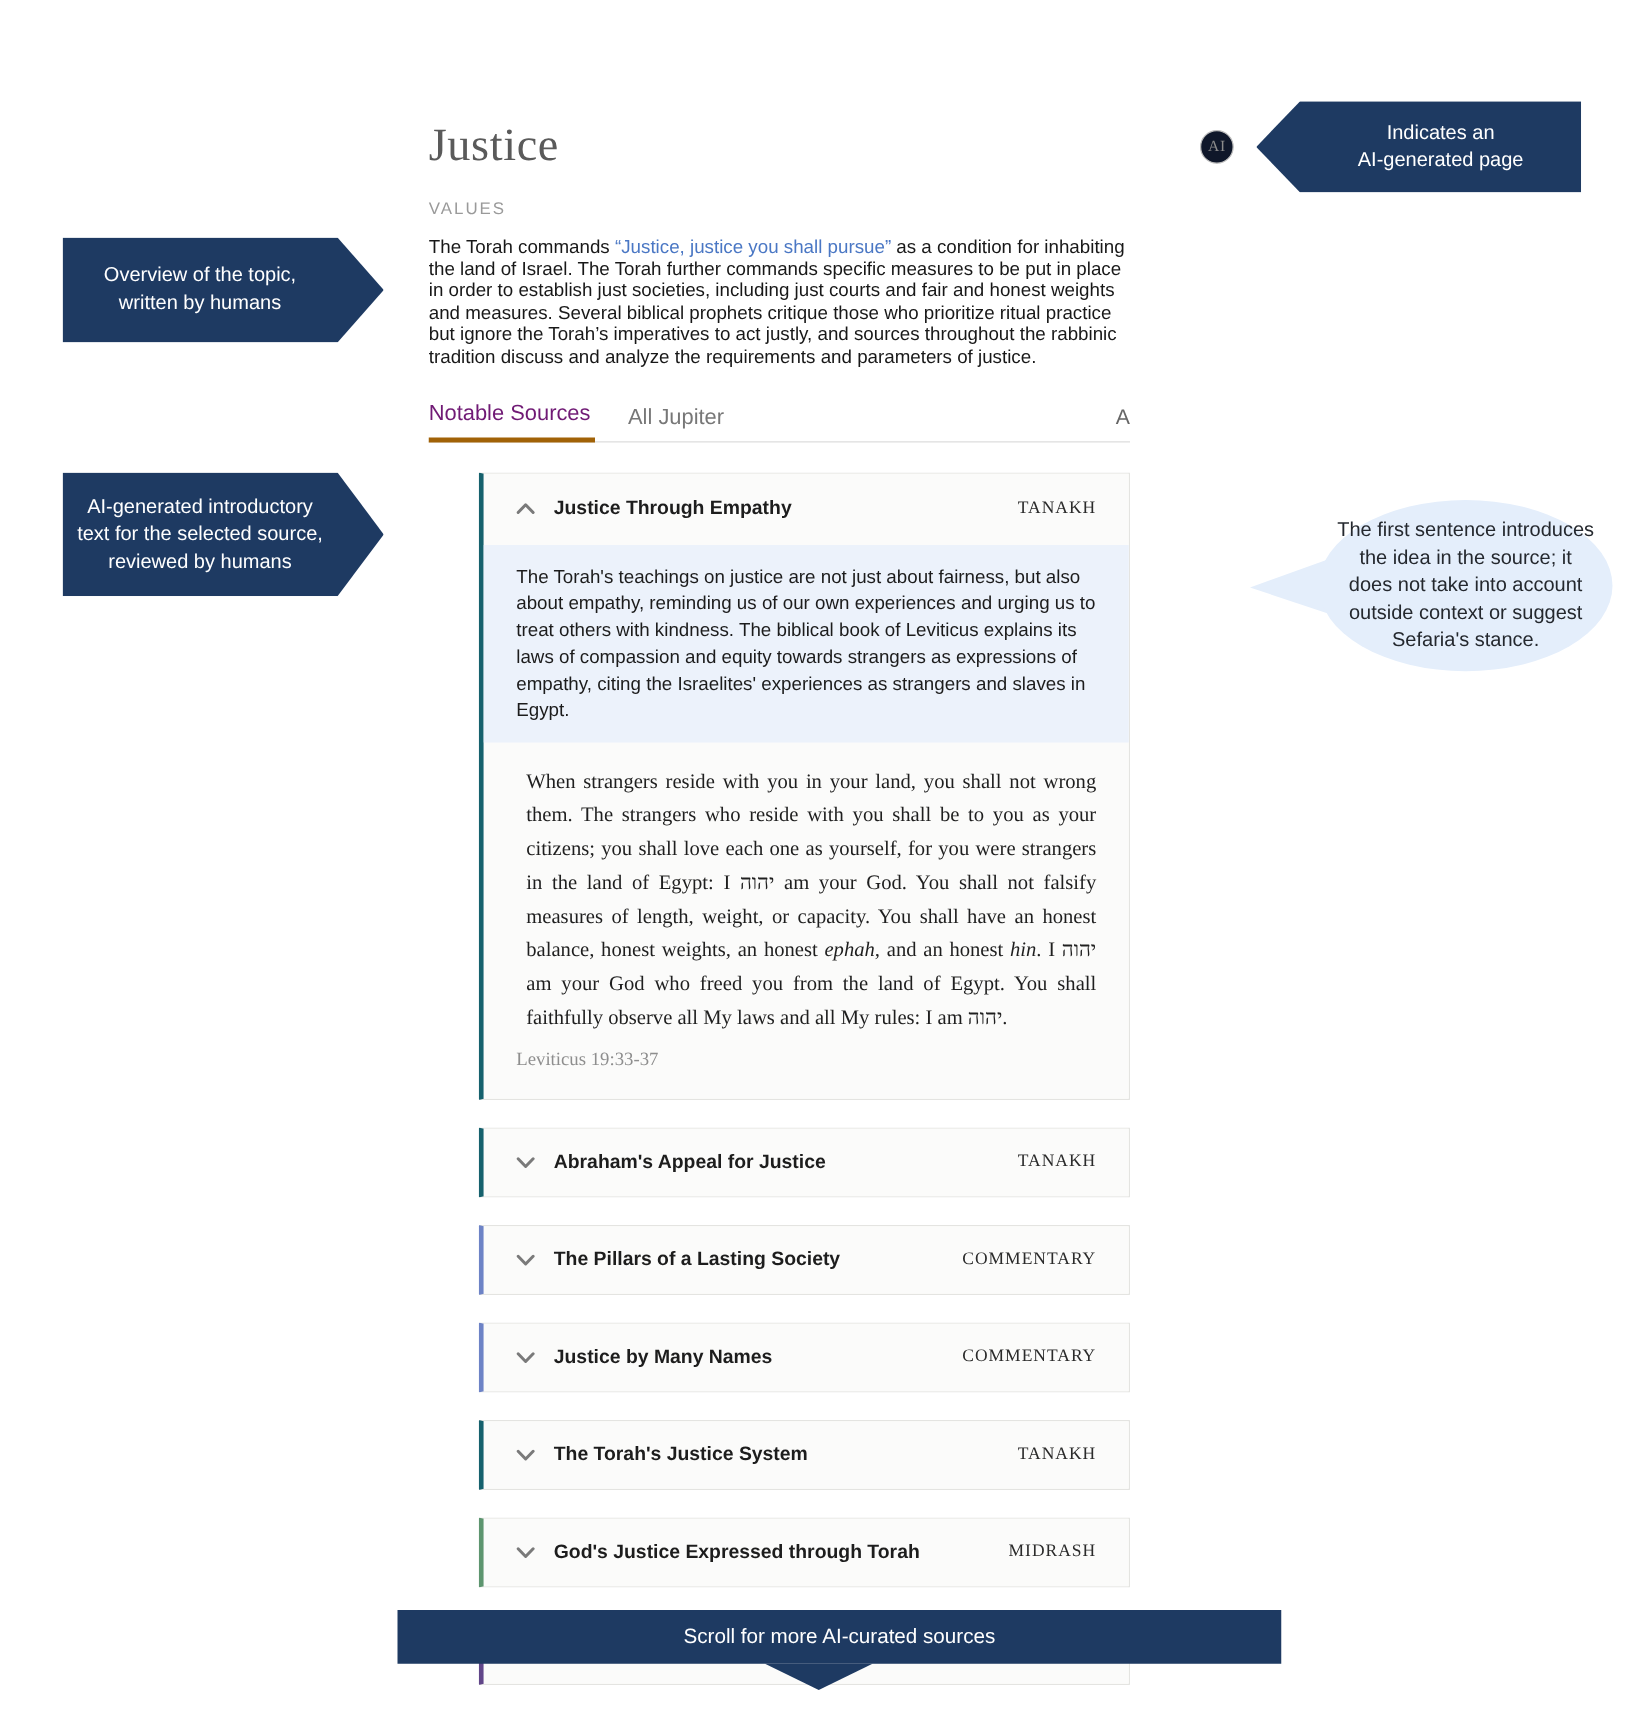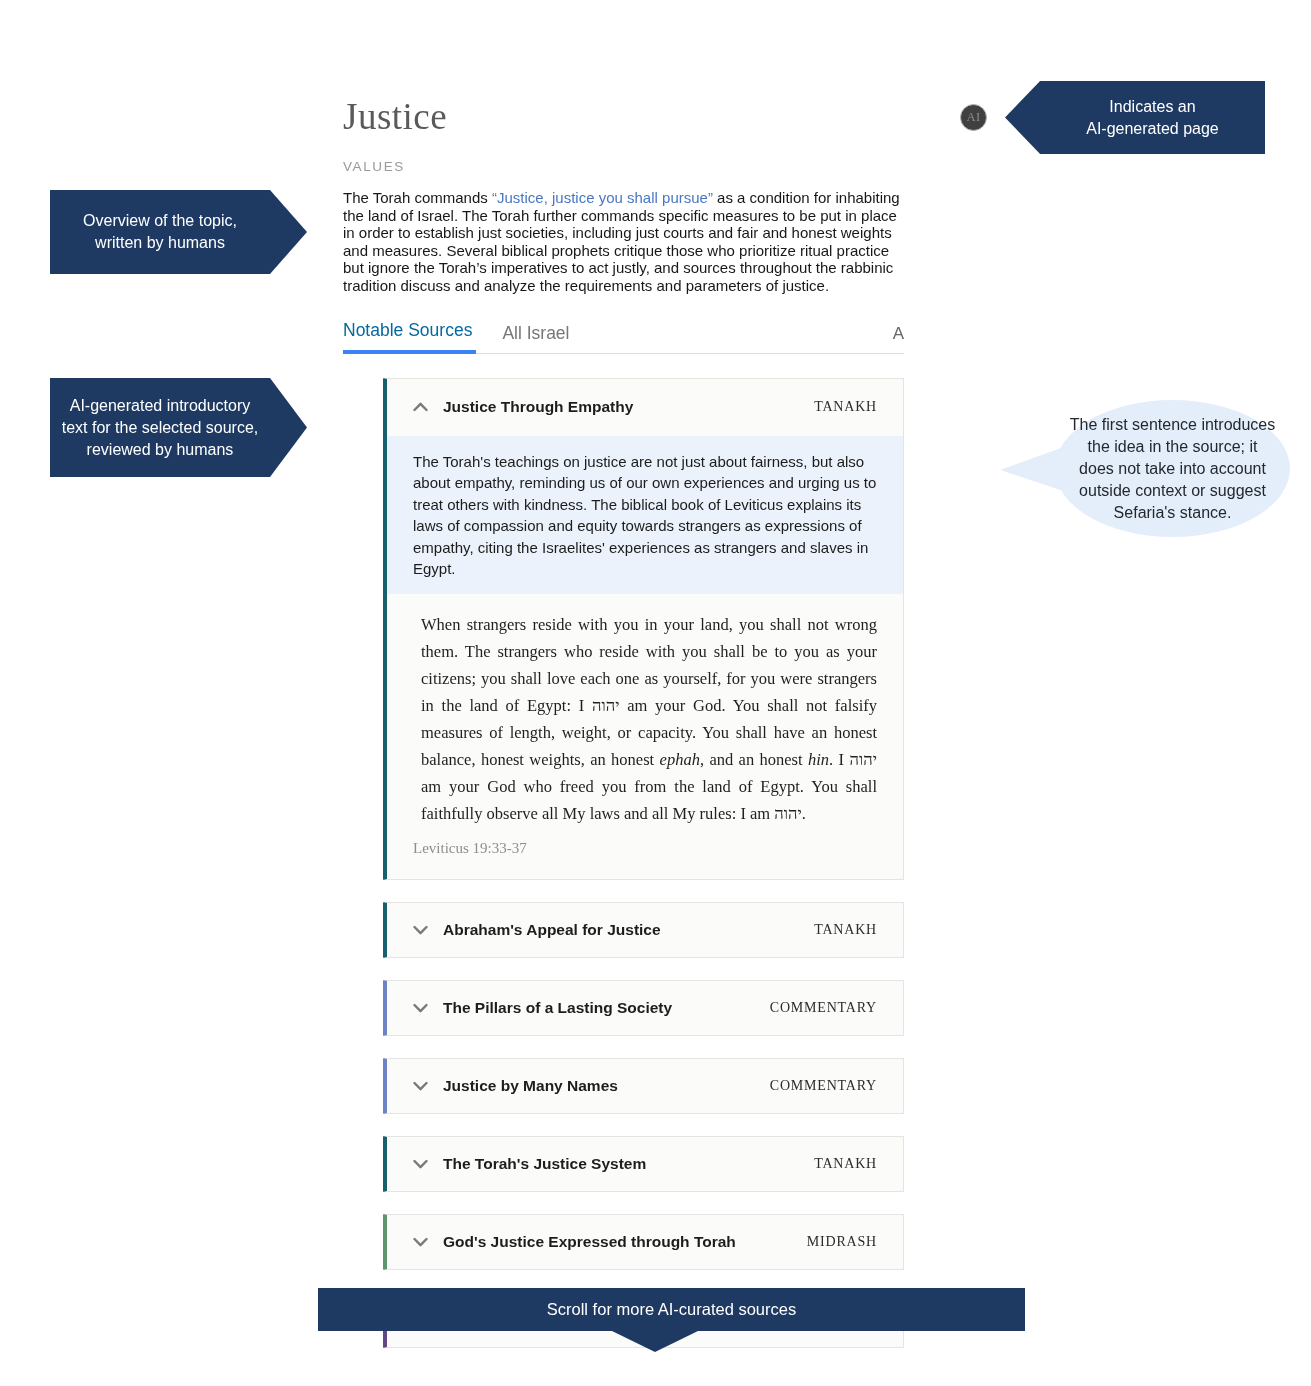--- a/index.html
+++ b/index.html
@@ -28,21 +28,21 @@
   }
   .overview{
     margin-top:15px;font-size:15px;line-height:17.6px;color:#181818;
   }
   .overview .link{color:var(--link);cursor:pointer;}
 
   .tabs-row{
     margin-top:25px;display:flex;align-items:flex-end;border-bottom:1px solid #dddddd;
   }
   .tab{font-size:17.5px;padding-bottom:9px;cursor:pointer;}
-  .tab.active{color:#0369a1;border-bottom:4px solid #3b82f6;margin-bottom:-1px;padding-right:4px;}
+  .tab.active{color:#701a75;border-bottom:4px solid #a16207;margin-bottom:-1px;padding-right:4px;}
   .tab.inactive{color:#777;margin-left:26px;}
   .font-size-btn{margin-left:auto;font-size:17px;color:#666;padding-bottom:9px;cursor:pointer;}
 
   
   .cards{margin-top:24px;margin-left:40px;}
   .card{
     background:var(--card-bg);border:1px solid var(--card-border);
     border-left:4px solid #16616d;border-radius:1px;
   }
   .card-header{
@@ -69,21 +69,21 @@
     font-size:15px;color:#8e8e8e;cursor:pointer;
   }
   .card.collapsed{margin-top:22px;}
   .card.collapsed .card-header{height:54px;}
 
   
   .ai-badge{
     position:absolute;left:960px;top:104px;width:27px;height:27px;border-radius:50%;
     border:1px solid #bcbcbc;display:flex;align-items:center;justify-content:center;
     font-family:"Liberation Serif","DejaVu Serif",serif;font-size:12.5px;color:#8b8b8b;
-    letter-spacing:0.5px;cursor:pointer;background:#404040;
+    letter-spacing:0.5px;cursor:pointer;background:#0f172a;
   }
 
   
   .callout{
     position:absolute;background:var(--navy);color:#fff;
     display:flex;align-items:center;justify-content:center;text-align:center;
     font-size:16px;line-height:22px;white-space:pre-line;
   }
   .callout.point-left{
     left:1005px;top:81px;width:260px;height:73px;
@@ -128,21 +128,21 @@
 <body>
 
 <div class="main">
   <div class="page-title">Justice</div>
   <div class="category-label">VALUES</div>
 
   <div class="overview"><span>The Torah commands </span><span class="link">“Justice, justice you shall pursue”</span><span> as a condition for inhabiting the land of Israel. The Torah further commands specific measures to be put in place in order to establish just societies, including just courts and fair and honest weights and measures. Several biblical prophets critique those who prioritize ritual practice but ignore the Torah’s imperatives to act justly, and sources throughout the rabbinic tradition discuss and analyze the requirements and parameters of justice.</span></div>
 
   <div class="tabs-row">
     <span class="tab active">Notable Sources</span>
-    <span class="tab inactive">All Israel</span>
+    <span class="tab inactive">All Jupiter</span>
     <span class="font-size-btn">A</span>
   </div>
 
   <div class="cards">
 
     <div class="card" id="expanded-card" style="border-left-color: rgb(22, 97, 109);">
       <div class="card-header">
         <span class="chev">
           <svg width="15" height="10" viewBox="0 0 15 10">
               <polyline points="1.5,8 7.5,1.8 13.5,8" fill="none" stroke="#7a7a7a" stroke-width="2.4" stroke-linecap="round" stroke-linejoin="round"></polyline>

